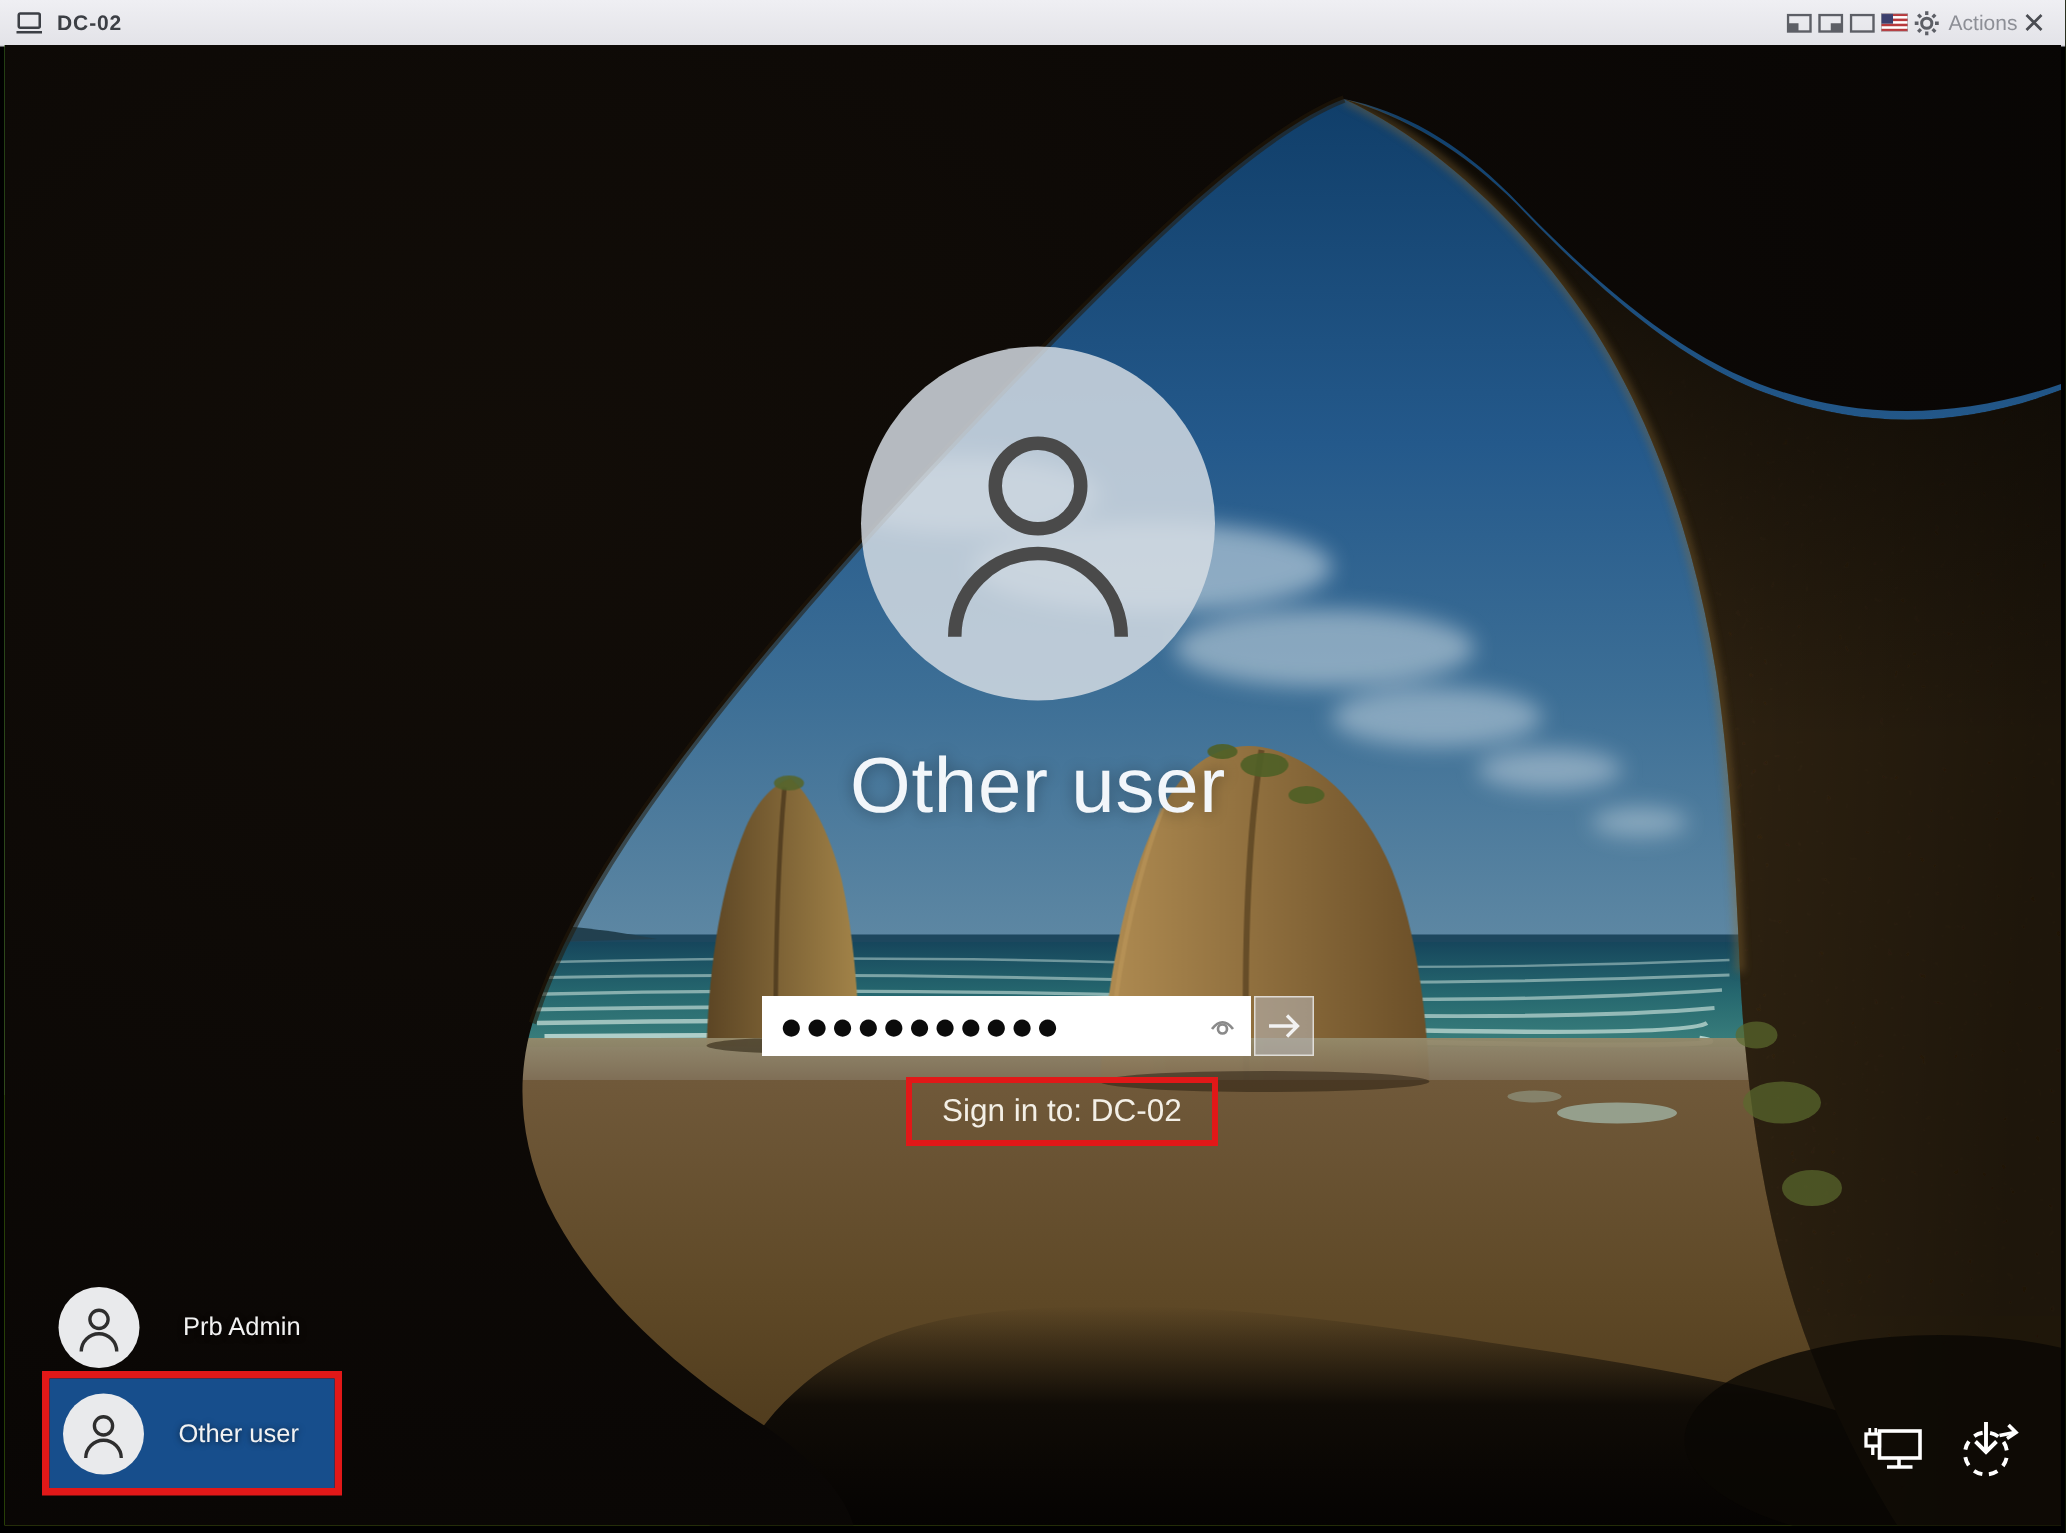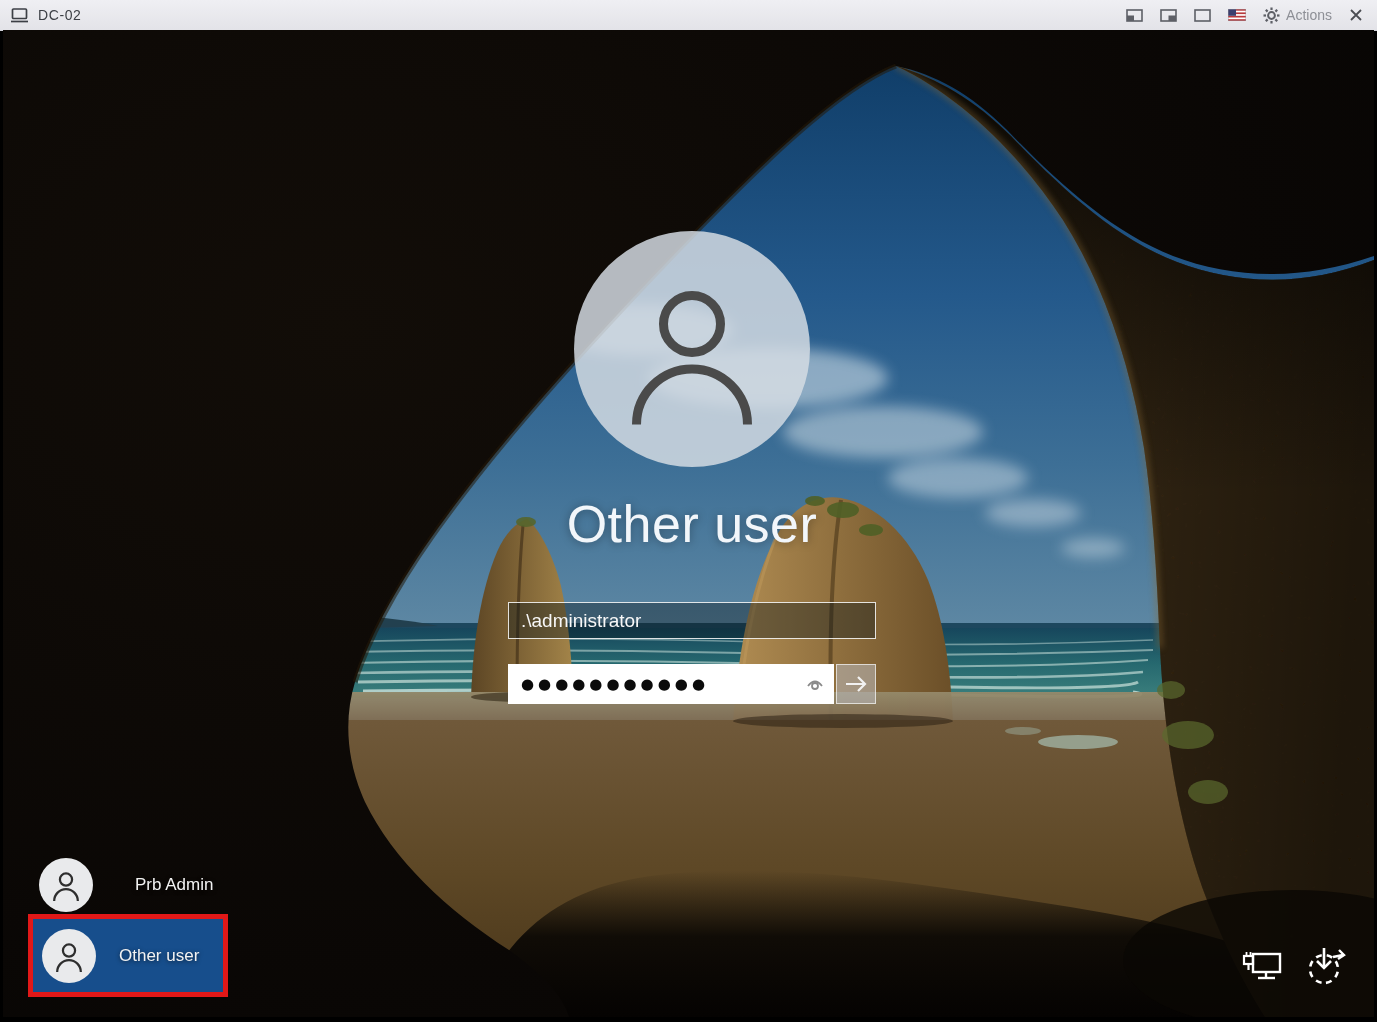--- a/index.html
+++ b/index.html
@@ -3,22 +3,22 @@
 <meta charset="utf-8">
 <style>
   html,body{margin:0;padding:0;background:#000;}
   .stage{position:relative;width:1377px;height:1022px;background:#000;overflow:hidden;
          font-family:"Liberation Sans","DejaVu Sans",sans-serif;}
   
   .titlebar{position:absolute;top:0;left:0;right:0;height:30px;
             background:linear-gradient(#efeff3,#e3e3e8);
             border-bottom:1px solid #cfcfd6;display:flex;align-items:center;justify-content:space-between;}
   .tb-left{display:flex;align-items:center;gap:9px;padding-left:10px;}
-  .tb-title{font-size:14px;font-weight:normal;color:#3c3f45;letter-spacing:.6px;}
-  .tb-right{display:flex;align-items:center;gap:13px;padding-right:12px;}
+  .tb-title{font-size:14px;font-weight:bold;color:#3c3f45;letter-spacing:.6px;}
+  .tb-right{display:flex;align-items:center;padding-right:12px;}
   .tb-btn{background:none;border:none;padding:2px;margin:0;cursor:pointer;display:flex;align-items:center;gap:6px;}
   .tb-actions-label{font-size:14px;color:#8d8f96;}
   
   .screen{position:absolute;top:30px;left:3px;right:3px;bottom:5px;background:#4d7c0f;overflow:hidden;}
   .scene{position:absolute;inset:0;width:100%;height:100%;}
   
   .avatar-big{position:absolute;left:571px;top:201px;width:236px;height:236px;border-radius:50%;
               background:rgba(213,220,228,.84);display:flex;align-items:center;justify-content:center;}
   .heading{position:absolute;left:465px;top:464px;width:448px;margin:0;text-align:center;
            font-size:52px;font-weight:300;color:#f2f6fa;letter-spacing:.5px;
@@ -35,21 +35,21 @@
   .eye-btn{position:absolute;right:6px;top:8px;width:24px;height:24px;background:none;border:none;padding:0;cursor:pointer;}
   .submit-btn{position:absolute;left:328px;top:0;width:40px;height:40px;box-sizing:border-box;
               background:rgba(185,185,190,.55);border:1px solid rgba(255,255,255,.65);
               display:flex;align-items:center;justify-content:center;cursor:pointer;}
   .signin-box{position:absolute;left:601px;top:688px;border:4px solid #e11818;padding:7px 20px;}
   .signin-text{font-size:21px;color:#f3efe6;white-space:nowrap;}
   .help-link{position:absolute;left:465px;top:749px;width:448px;text-align:center;
              font-size:20px;color:#ece5d8;text-decoration:none;cursor:pointer;text-shadow:0 1px 6px rgba(0,0,0,.45);}
   
   .user-row{display:flex;align-items:center;cursor:pointer;}
-  .row-prb{position:absolute;left:36px;top:826px;height:58px;gap:42px;}
+  .row-prb{position:absolute;left:36px;top:826px;height:58px;gap:29px;}
   .avatar-sm{width:54px;height:54px;border-radius:50%;background:#e9eaec;
              display:flex;align-items:center;justify-content:center;flex:0 0 auto;}
   .user-label{font-size:17px;color:#f2f2f2;text-shadow:0 1px 4px rgba(0,0,0,.6);}
   .annotation-box{position:absolute;left:25px;top:884px;width:200px;height:83px;box-sizing:border-box;
                   border:5px solid #e11818;}
   .tile-selected{width:100%;height:100%;background:#174e8c;display:flex;align-items:center;
                  gap:23px;padding-left:9px;box-sizing:border-box;}
   
   .status-btn{position:absolute;background:none;border:none;padding:0;cursor:pointer;}
   .net-btn{left:1238px;top:916px;width:46px;height:44px;}
@@ -253,39 +253,41 @@
 
     <div class="avatar-big">
       <svg width="150" height="159" viewBox="0 0 100 106">
         <circle cx="50" cy="36" r="19" fill="none" stroke="#4a4a4a" stroke-width="6"></circle>
         <path d="M13,103 a37,37 0 0 1 74,0" fill="none" stroke="#4a4a4a" stroke-width="6"></path>
       </svg>
     </div>
 
     <h1 class="heading">Other user</h1>
 
-    <input class="username" type="text" readonly="" value=".\administrator" style="">
 
     <div class="pw-row">
       <div class="pw-field">
         <span class="pw-dots">●●●●●●●●●●●</span>
         <button class="eye-btn">
           <svg width="22" height="22" viewBox="0 0 22 22">
             <path d="M4,13 Q11,4 18,13" fill="none" stroke="#8a8a8a" stroke-width="1.8"></path>
             <circle cx="11" cy="13" r="3" fill="none" stroke="#8a8a8a" stroke-width="1.8"></circle>
           </svg>
         </button>
       </div>
       <button class="submit-btn">
         <svg width="24" height="20" viewBox="0 0 24 20">
           <path d="M2,10 H21 M14,3 L21,10 L14,17" fill="none" stroke="#f2f2f2" stroke-width="2.2"></path>
         </svg>
       </button>
     </div>
 
+    <div class="signin-box">
+      <span class="signin-text">Sign in to: DC-02</span>
+    </div>
 
 
     <div class="user-row row-prb">
       <span class="avatar-sm">
         <svg width="32" height="34" viewBox="0 0 100 106">
           <circle cx="50" cy="36" r="19" fill="none" stroke="#2e2e2e" stroke-width="7"></circle>
           <path d="M13,103 a37,37 0 0 1 74,0" fill="none" stroke="#2e2e2e" stroke-width="7"></path>
         </svg>
       </span>
       <span class="user-label">Prb Admin</span>

